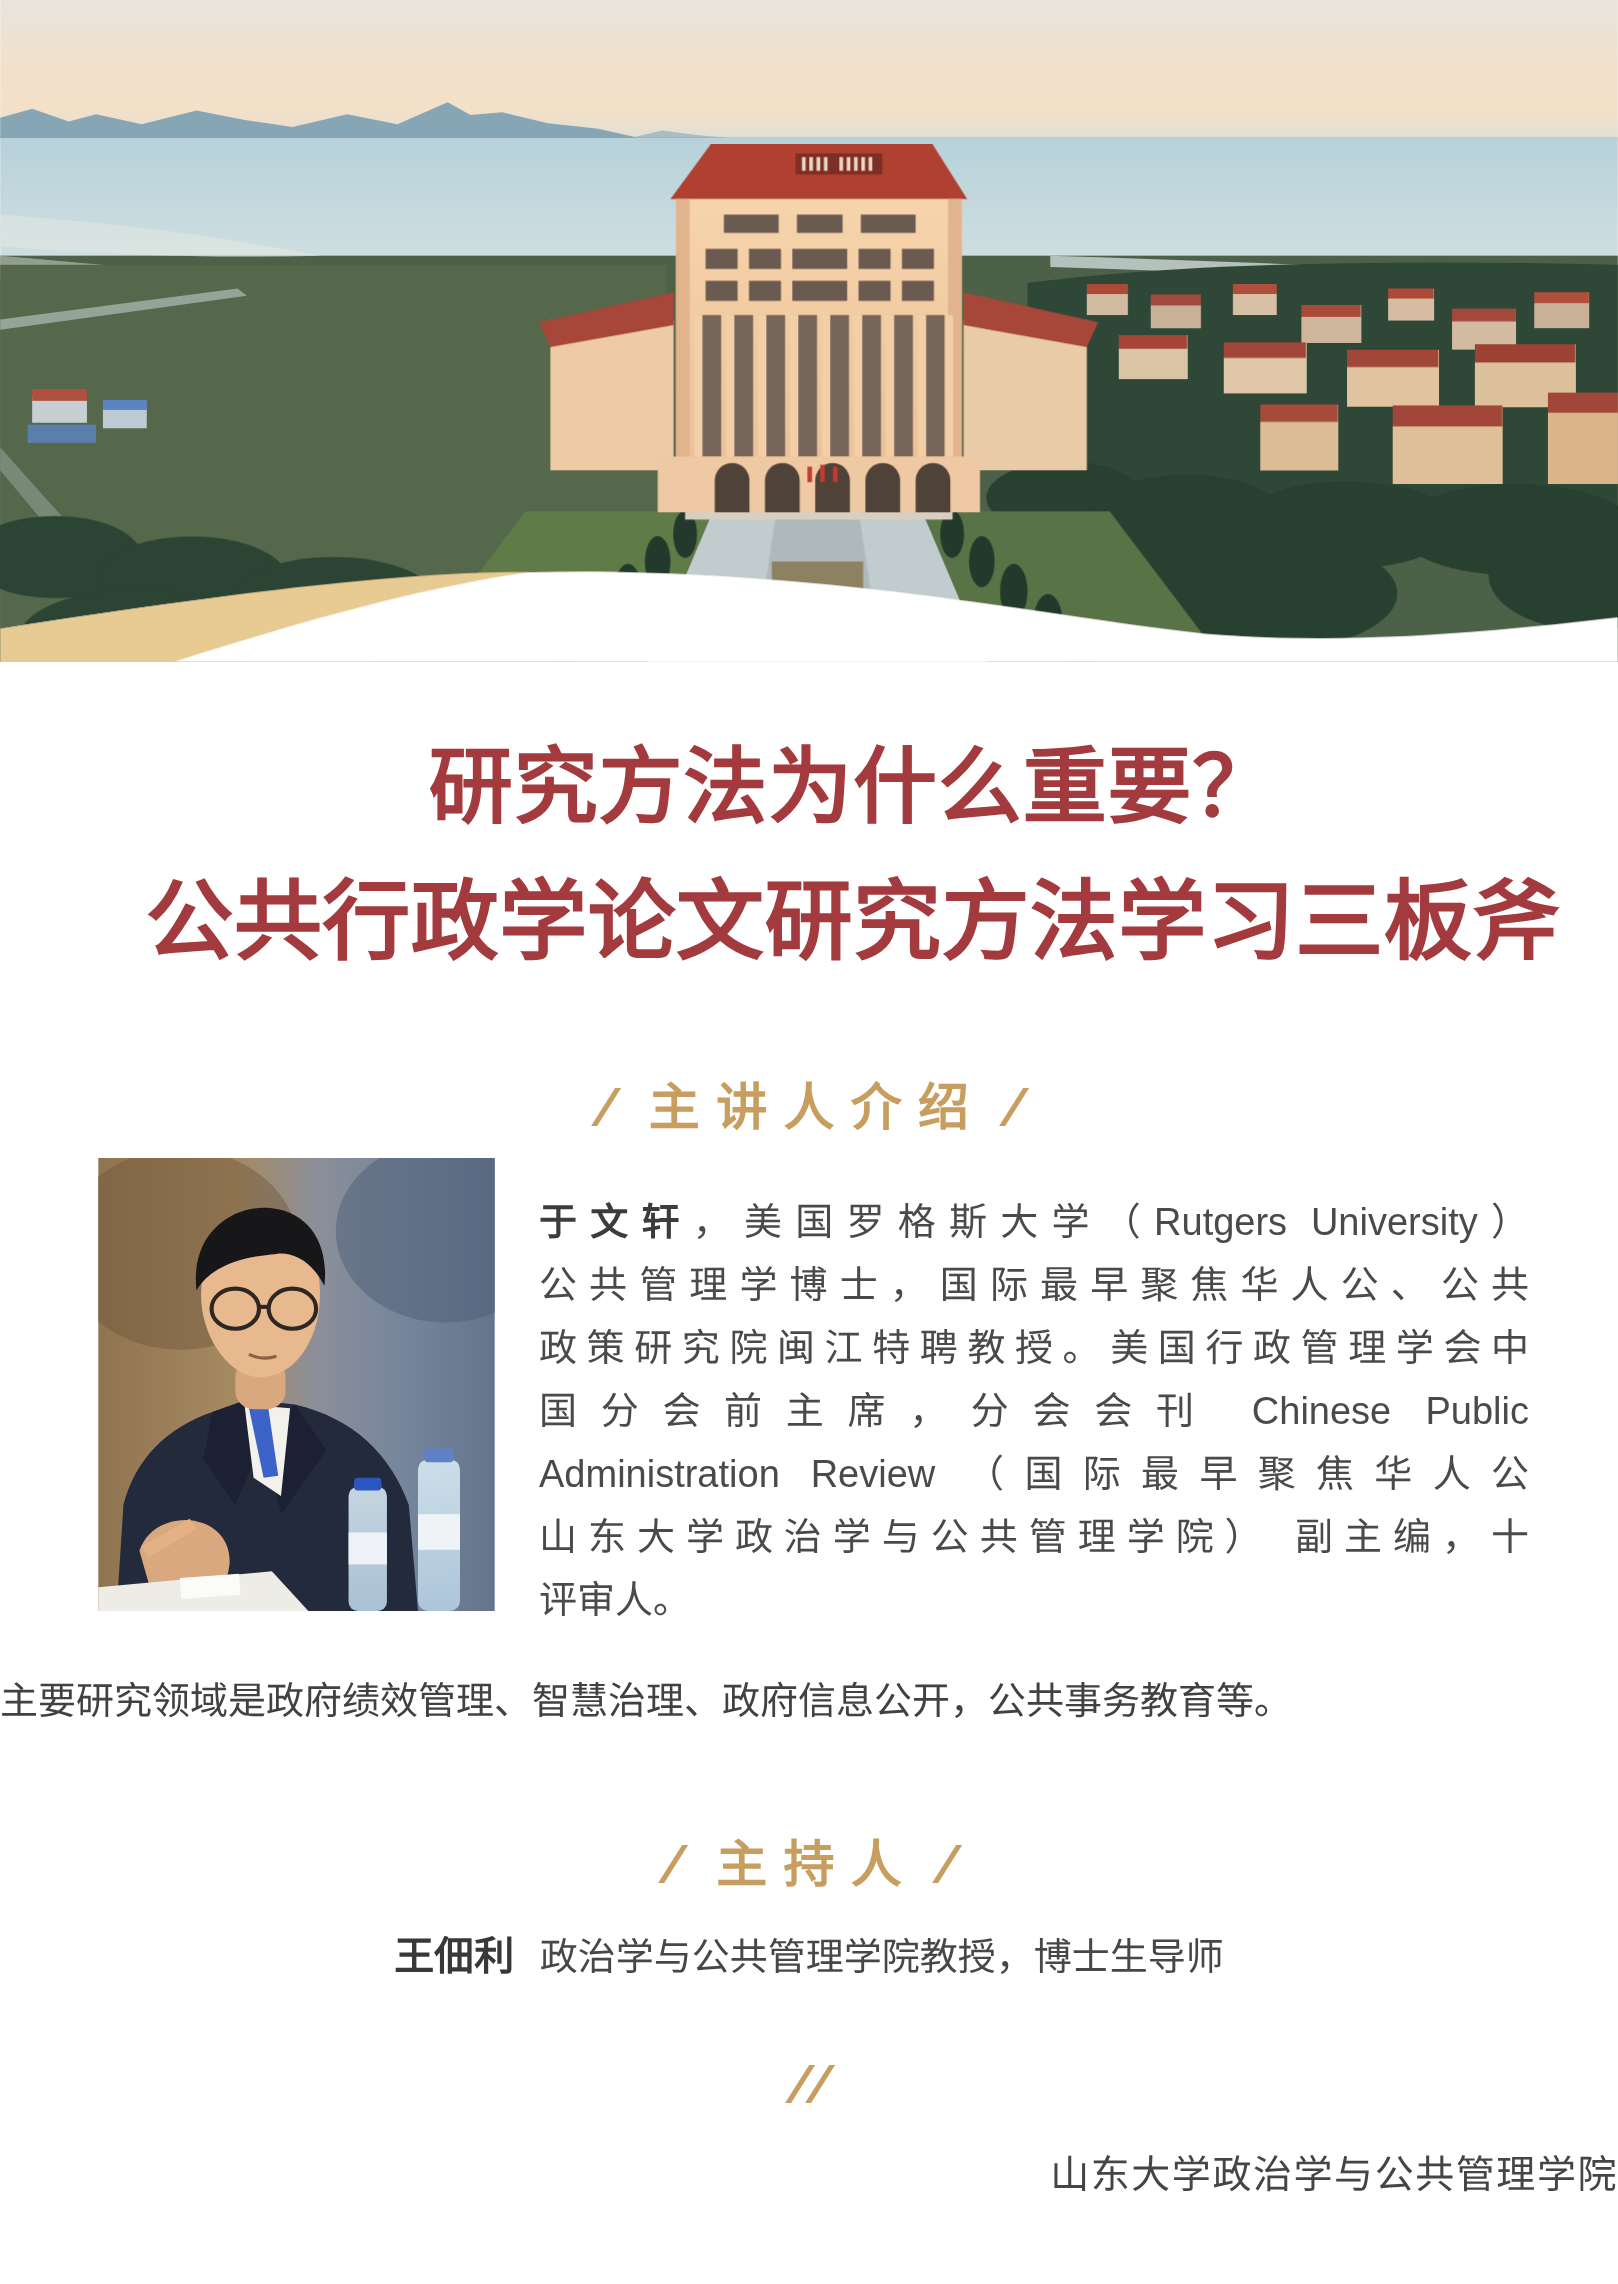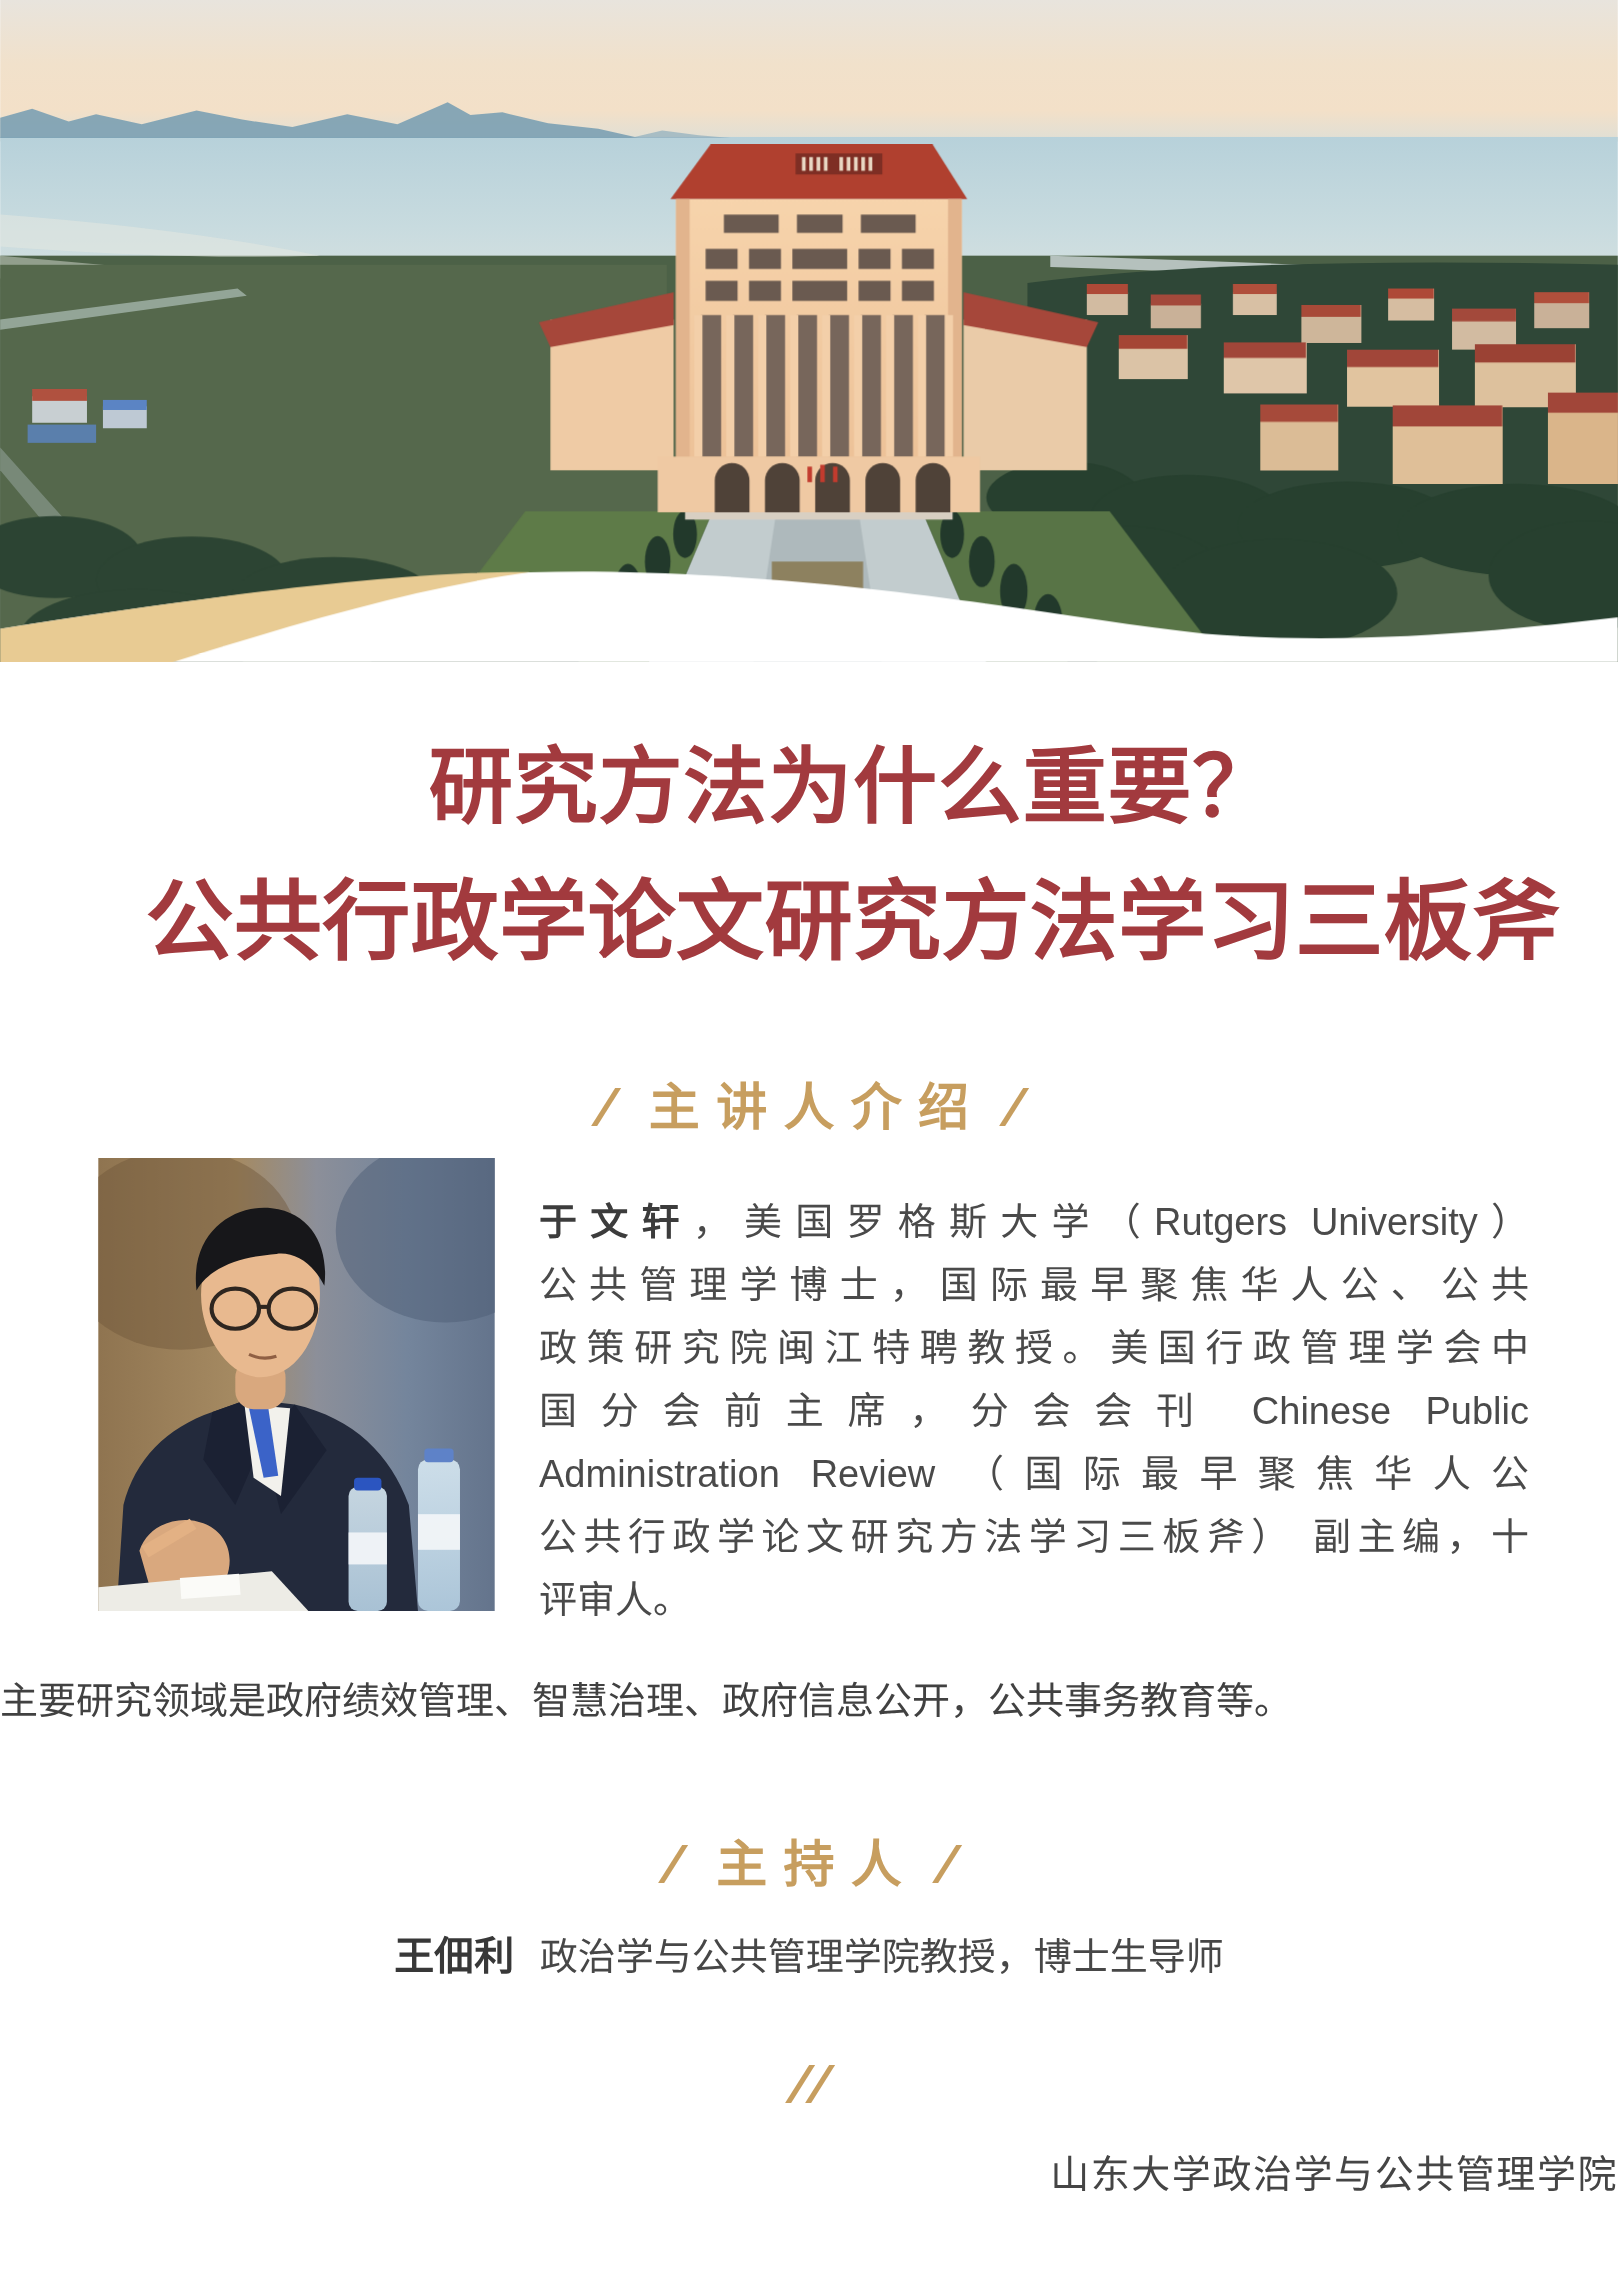--- a/index.html
+++ b/index.html
@@ -331,21 +331,21 @@
       <rect x="700" y="780" width="92" height="78" fill="#F4F6F8" opacity="0.9"></rect>
     </g>
   </svg>
 
   <div id="bio" class="abs">
     <div class="bio-line"><span class="bio-name">于文轩</span><span>，美国罗格斯大学（Rutgers University）</span></div>
     <div class="bio-line">公共管理学博士，国际最早聚焦华人公、公共</div>
     <div class="bio-line">政策研究院闽江特聘教授。美国行政管理学会中</div>
     <div class="bio-line">国分会前主席，分会会刊 Chinese Public</div>
     <div class="bio-line">Administration Review （国际最早聚焦华人公</div>
-    <div class="bio-line">公共行政学论文研究方法学习三板斧） 副主编，十</div>
+    <div class="bio-line">山东大学政治学与公共管理学院） 副主编，十</div>
     <div class="bio-line last">评审人。</div>
   </div>
 
   <div id="research-line" class="abs">主要研究领域是政府绩效管理、智慧治理、政府信息公开，公共事务教育等。</div>
 
   <div id="host-header" class="abs gold-header">
     <span class="slash">/</span>
     <span class="htext">主持人</span>
     <span class="slash">/</span>
   </div>

